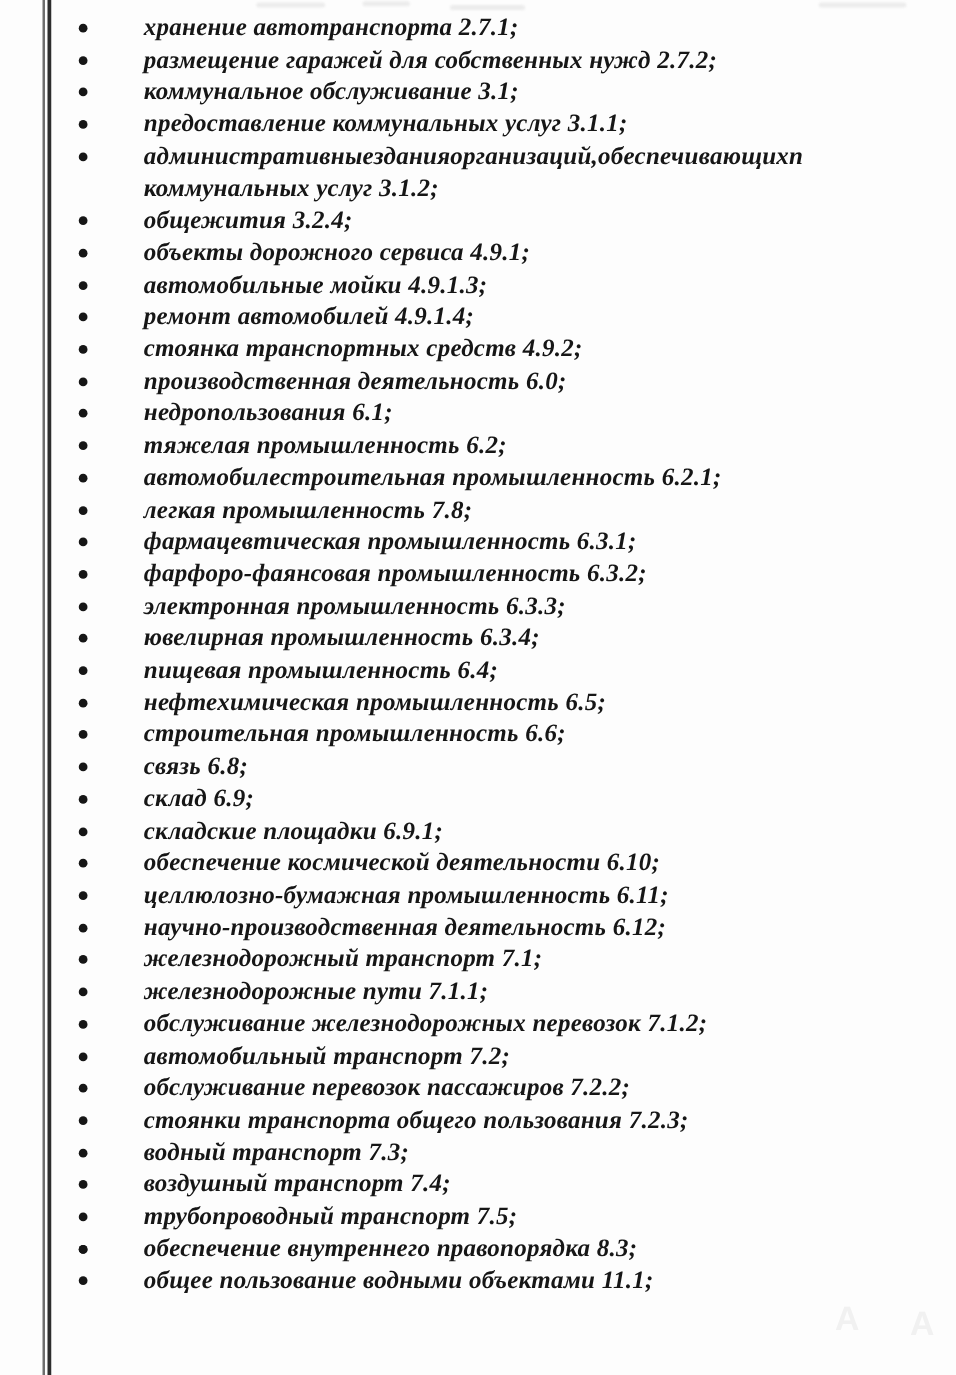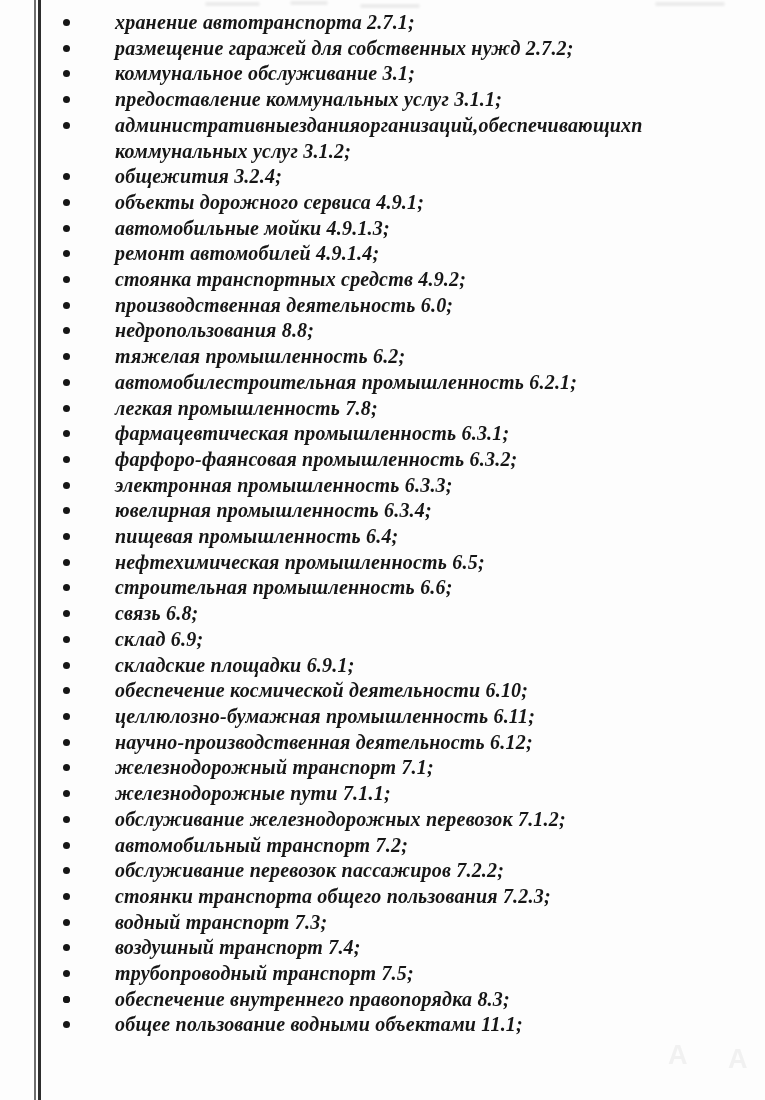--- a/index.html
+++ b/index.html
@@ -104,21 +104,21 @@
           <span>п</span>
         </div>
         <div>коммунальных услуг 3.1.2;</div>
       </li>
       <li class="item"><span class="bullet"></span><span>общежития 3.2.4;</span></li>
       <li class="item"><span class="bullet"></span><span>объекты дорожного сервиса 4.9.1;</span></li>
       <li class="item"><span class="bullet"></span><span>автомобильные мойки 4.9.1.3;</span></li>
       <li class="item"><span class="bullet"></span><span>ремонт автомобилей 4.9.1.4;</span></li>
       <li class="item"><span class="bullet"></span><span>стоянка транспортных средств 4.9.2;</span></li>
       <li class="item"><span class="bullet"></span><span>производственная деятельность 6.0;</span></li>
-      <li class="item"><span class="bullet"></span><span>недропользования 8.8;</span></li>
+      <li class="item"><span class="bullet"></span><span>недропользования 6.1;</span></li>
       <li class="item"><span class="bullet"></span><span>тяжелая промышленность 6.2;</span></li>
       <li class="item"><span class="bullet"></span><span>автомобилестроительная промышленность 6.2.1;</span></li>
       <li class="item"><span class="bullet"></span><span>легкая промышленность 7.8;</span></li>
       <li class="item"><span class="bullet"></span><span>фармацевтическая промышленность 6.3.1;</span></li>
       <li class="item"><span class="bullet"></span><span>фарфоро-фаянсовая промышленность 6.3.2;</span></li>
       <li class="item"><span class="bullet"></span><span>электронная промышленность 6.3.3;</span></li>
       <li class="item"><span class="bullet"></span><span>ювелирная промышленность 6.3.4;</span></li>
       <li class="item"><span class="bullet"></span><span>пищевая промышленность 6.4;</span></li>
       <li class="item"><span class="bullet"></span><span>нефтехимическая промышленность 6.5;</span></li>
       <li class="item"><span class="bullet"></span><span>строительная промышленность 6.6;</span></li>

